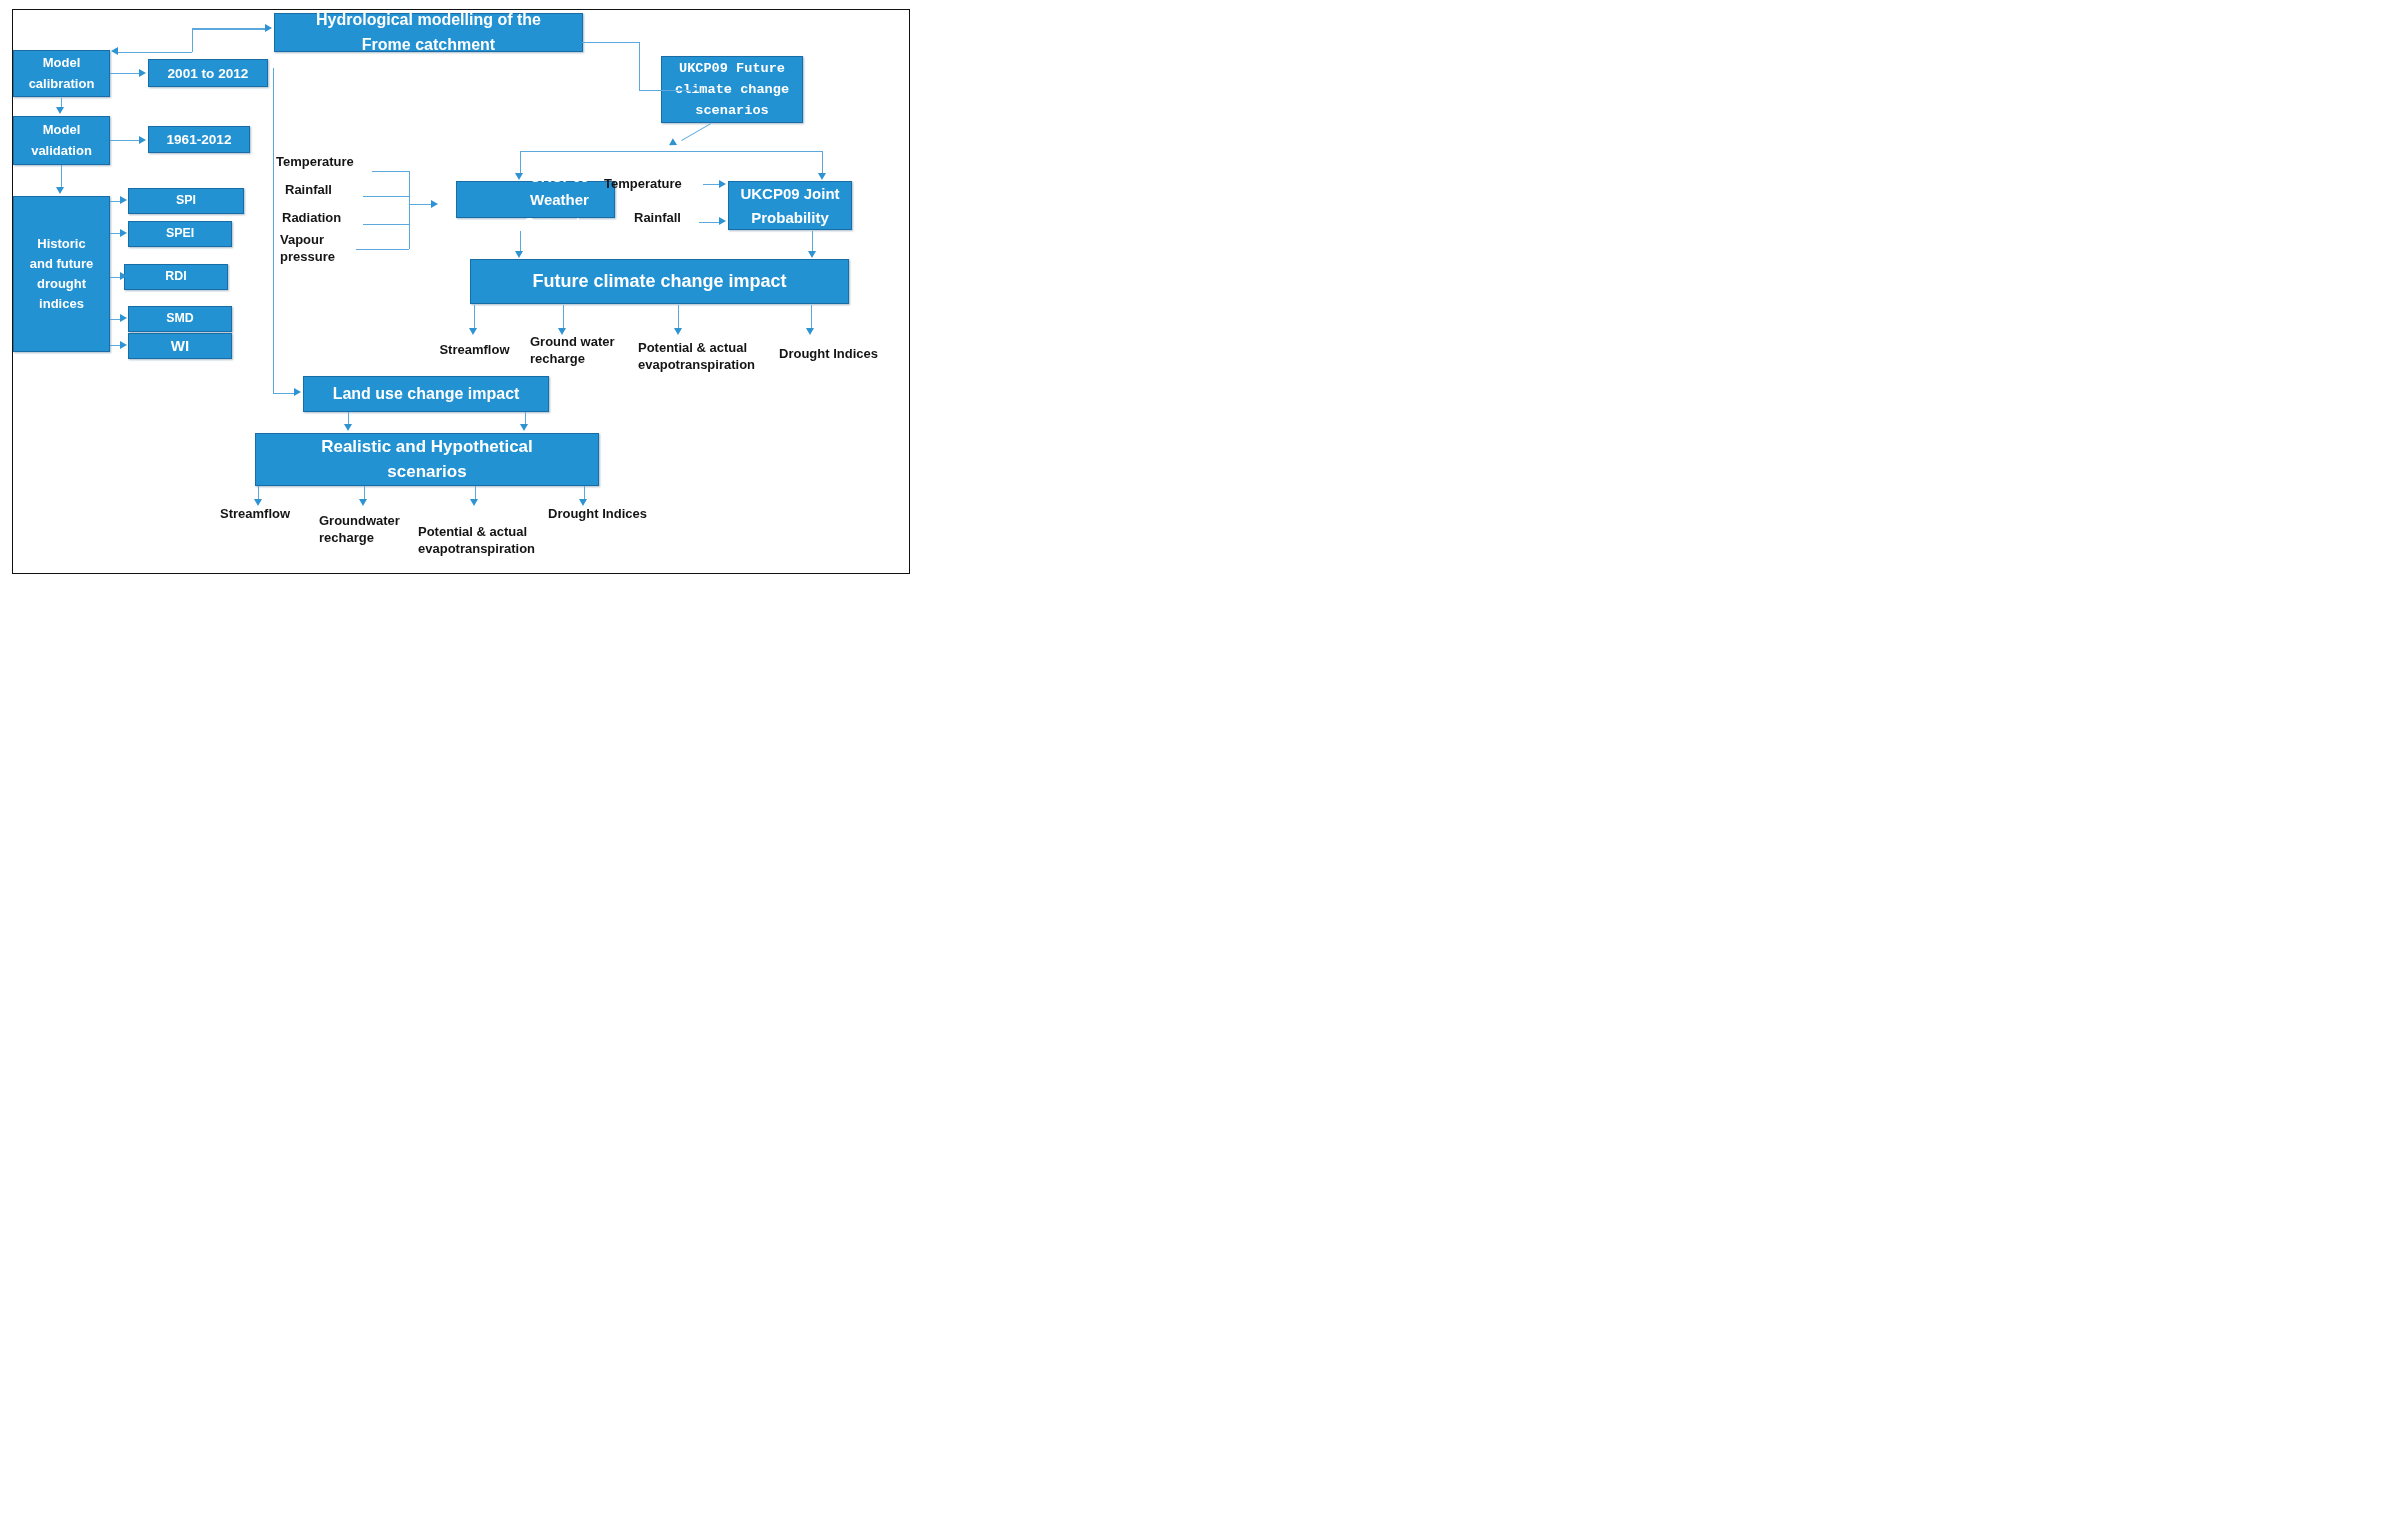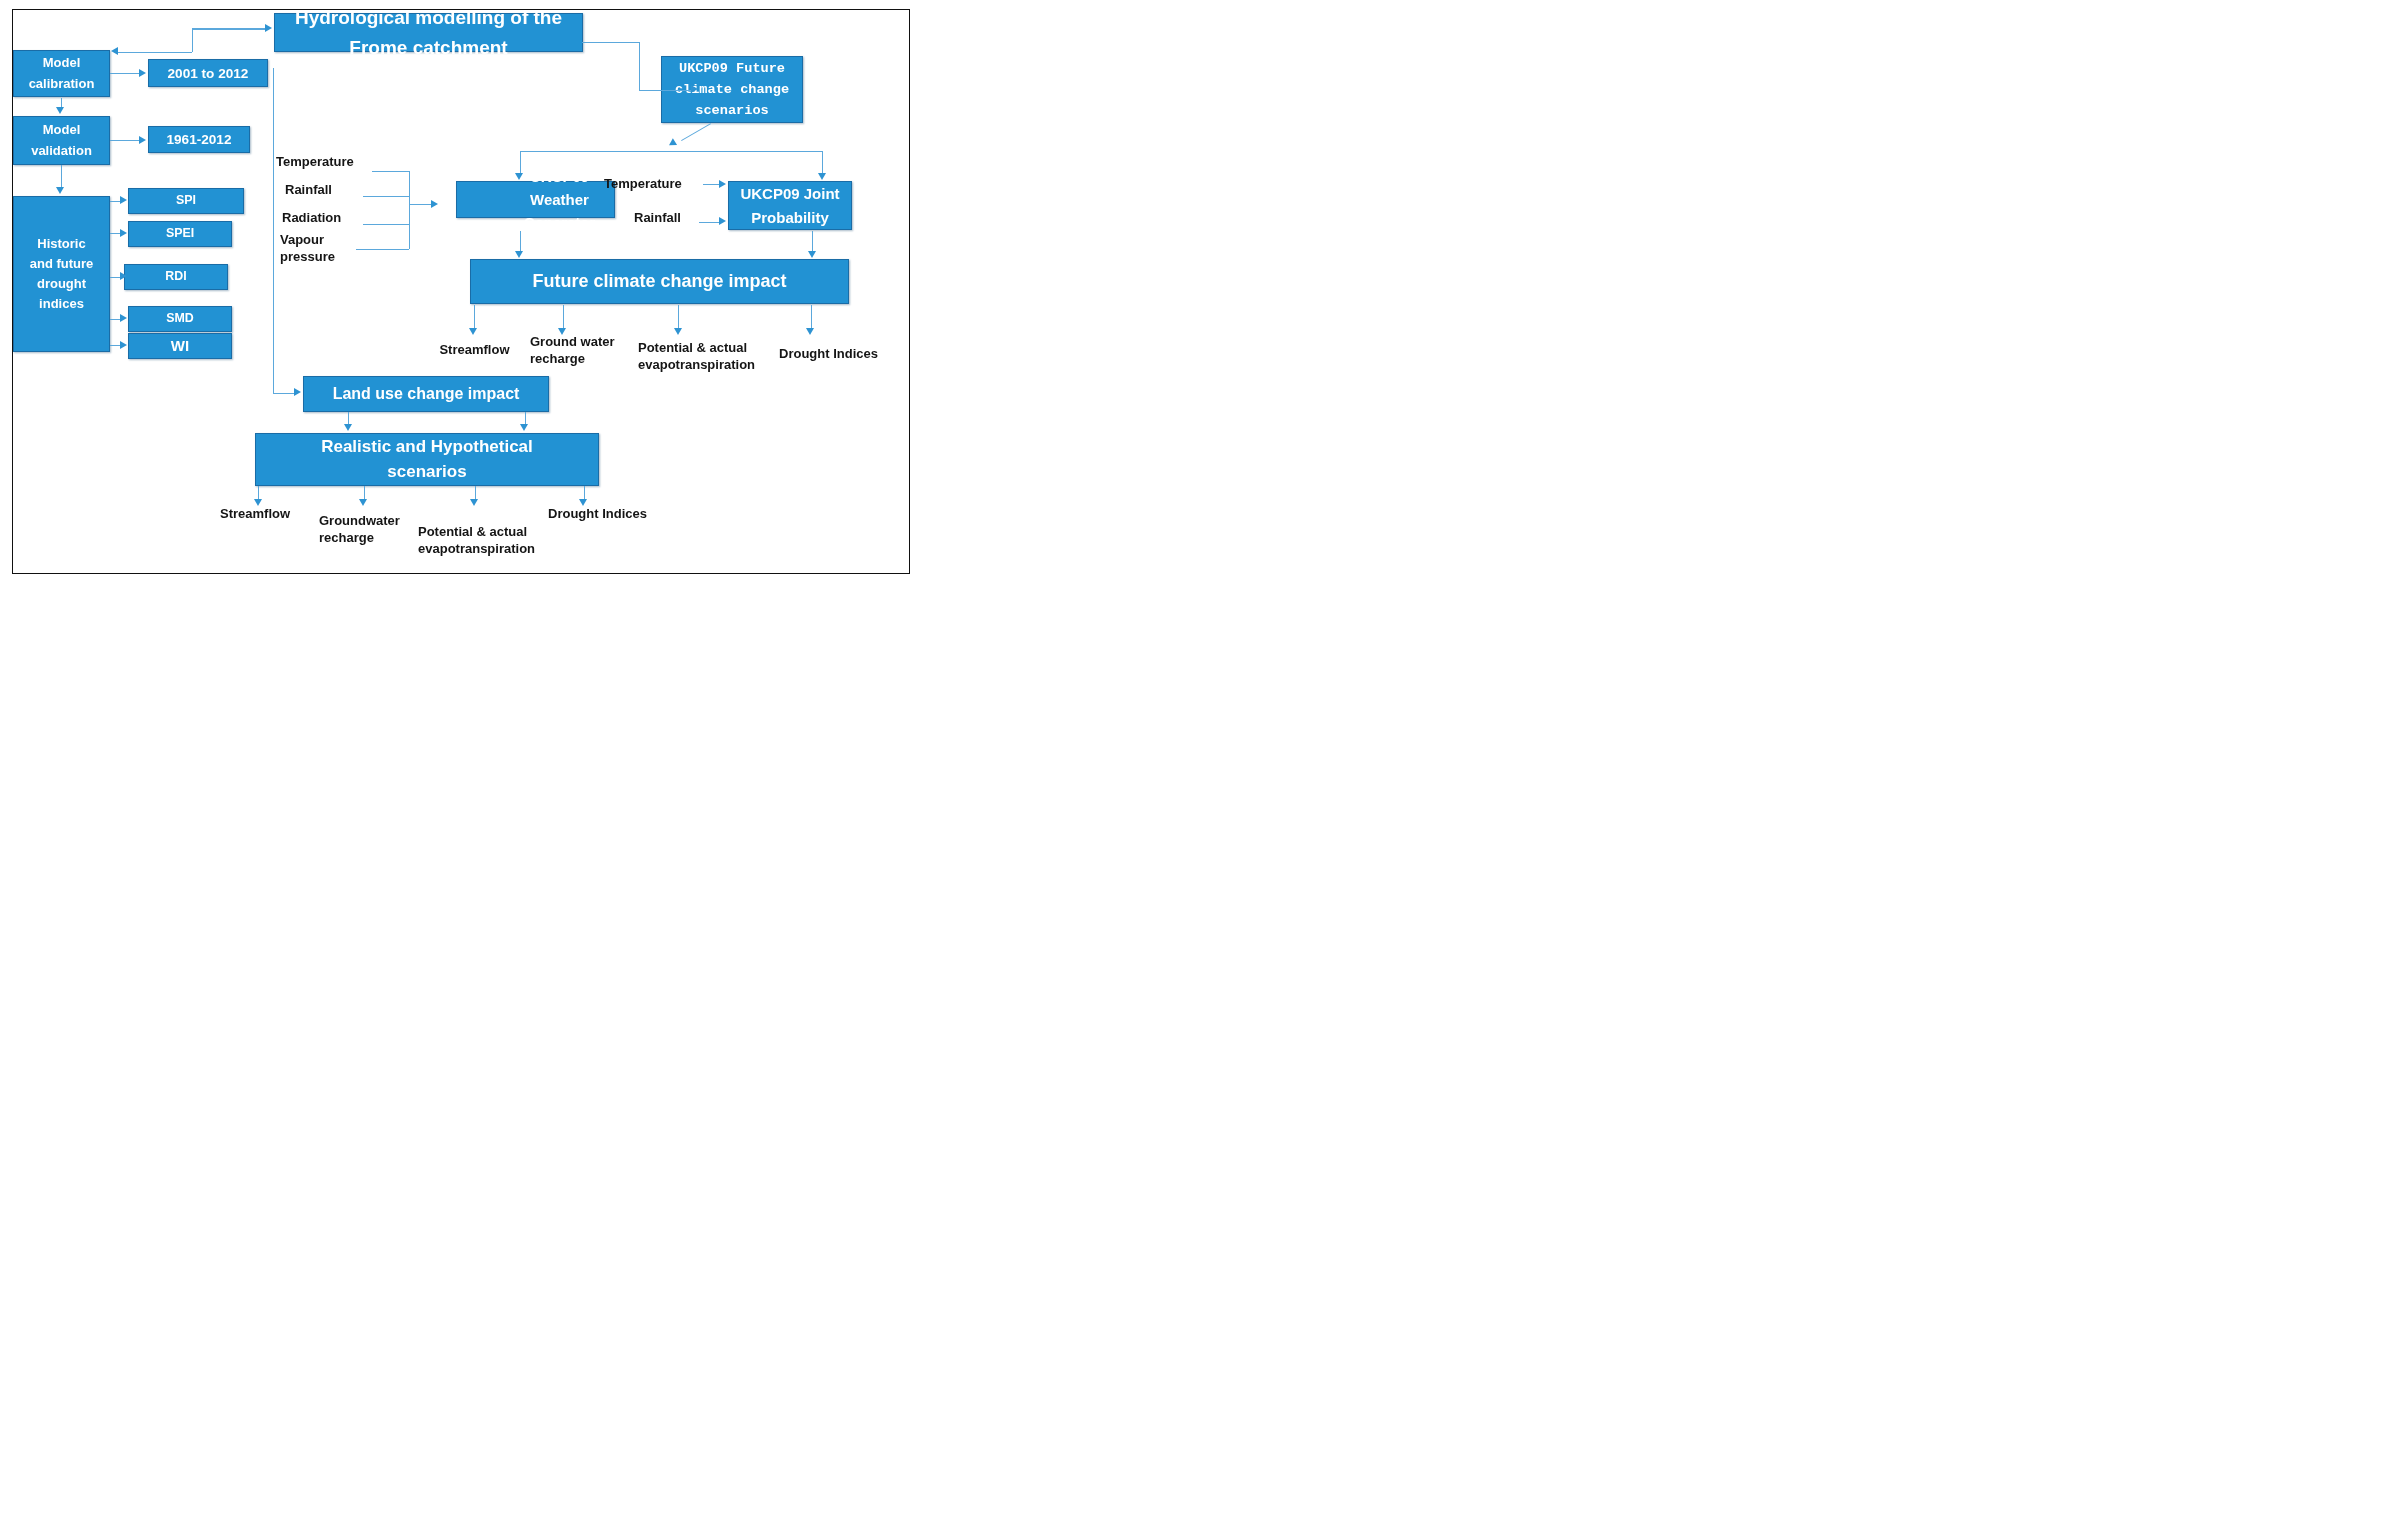--- a/index.html
+++ b/index.html
@@ -28,21 +28,21 @@
   .head.l{border-top:4.7px solid transparent;border-bottom:4.7px solid transparent;border-right:7.7px solid var(--ahead,#2e93d2);}
   .head.d{border-left:4.7px solid transparent;border-right:4.7px solid transparent;border-top:7.7px solid var(--ahead,#2e93d2);}
 </style>
 </head>
 <body>
 
 <div class="canvas">
 
   <div class="frame" style="left:12px;top:9px;width:896px;height:563px;"></div>
 
-  <div class="box" style="left:274px;top:13px;width:309px;height:39px;font-size:19px;">Hydrological modelling of the
+  <div class="box" style="left:274px;top:13px;width:309px;height:39px;font-size:16px;">Hydrological modelling of the
 Frome catchment</div>
 
   <div class="box" style="left:13px;top:50px;width:97px;height:47px;font-size:13px;">Model
 calibration</div>
 
   <div class="box" style="left:148px;top:59px;width:120px;height:28.4px;font-size:13.6px;">2001 to 2012</div>
 
   <div class="box" style="left:13px;top:116px;width:97px;height:49px;font-size:13px;">Model
 validation</div>
 

